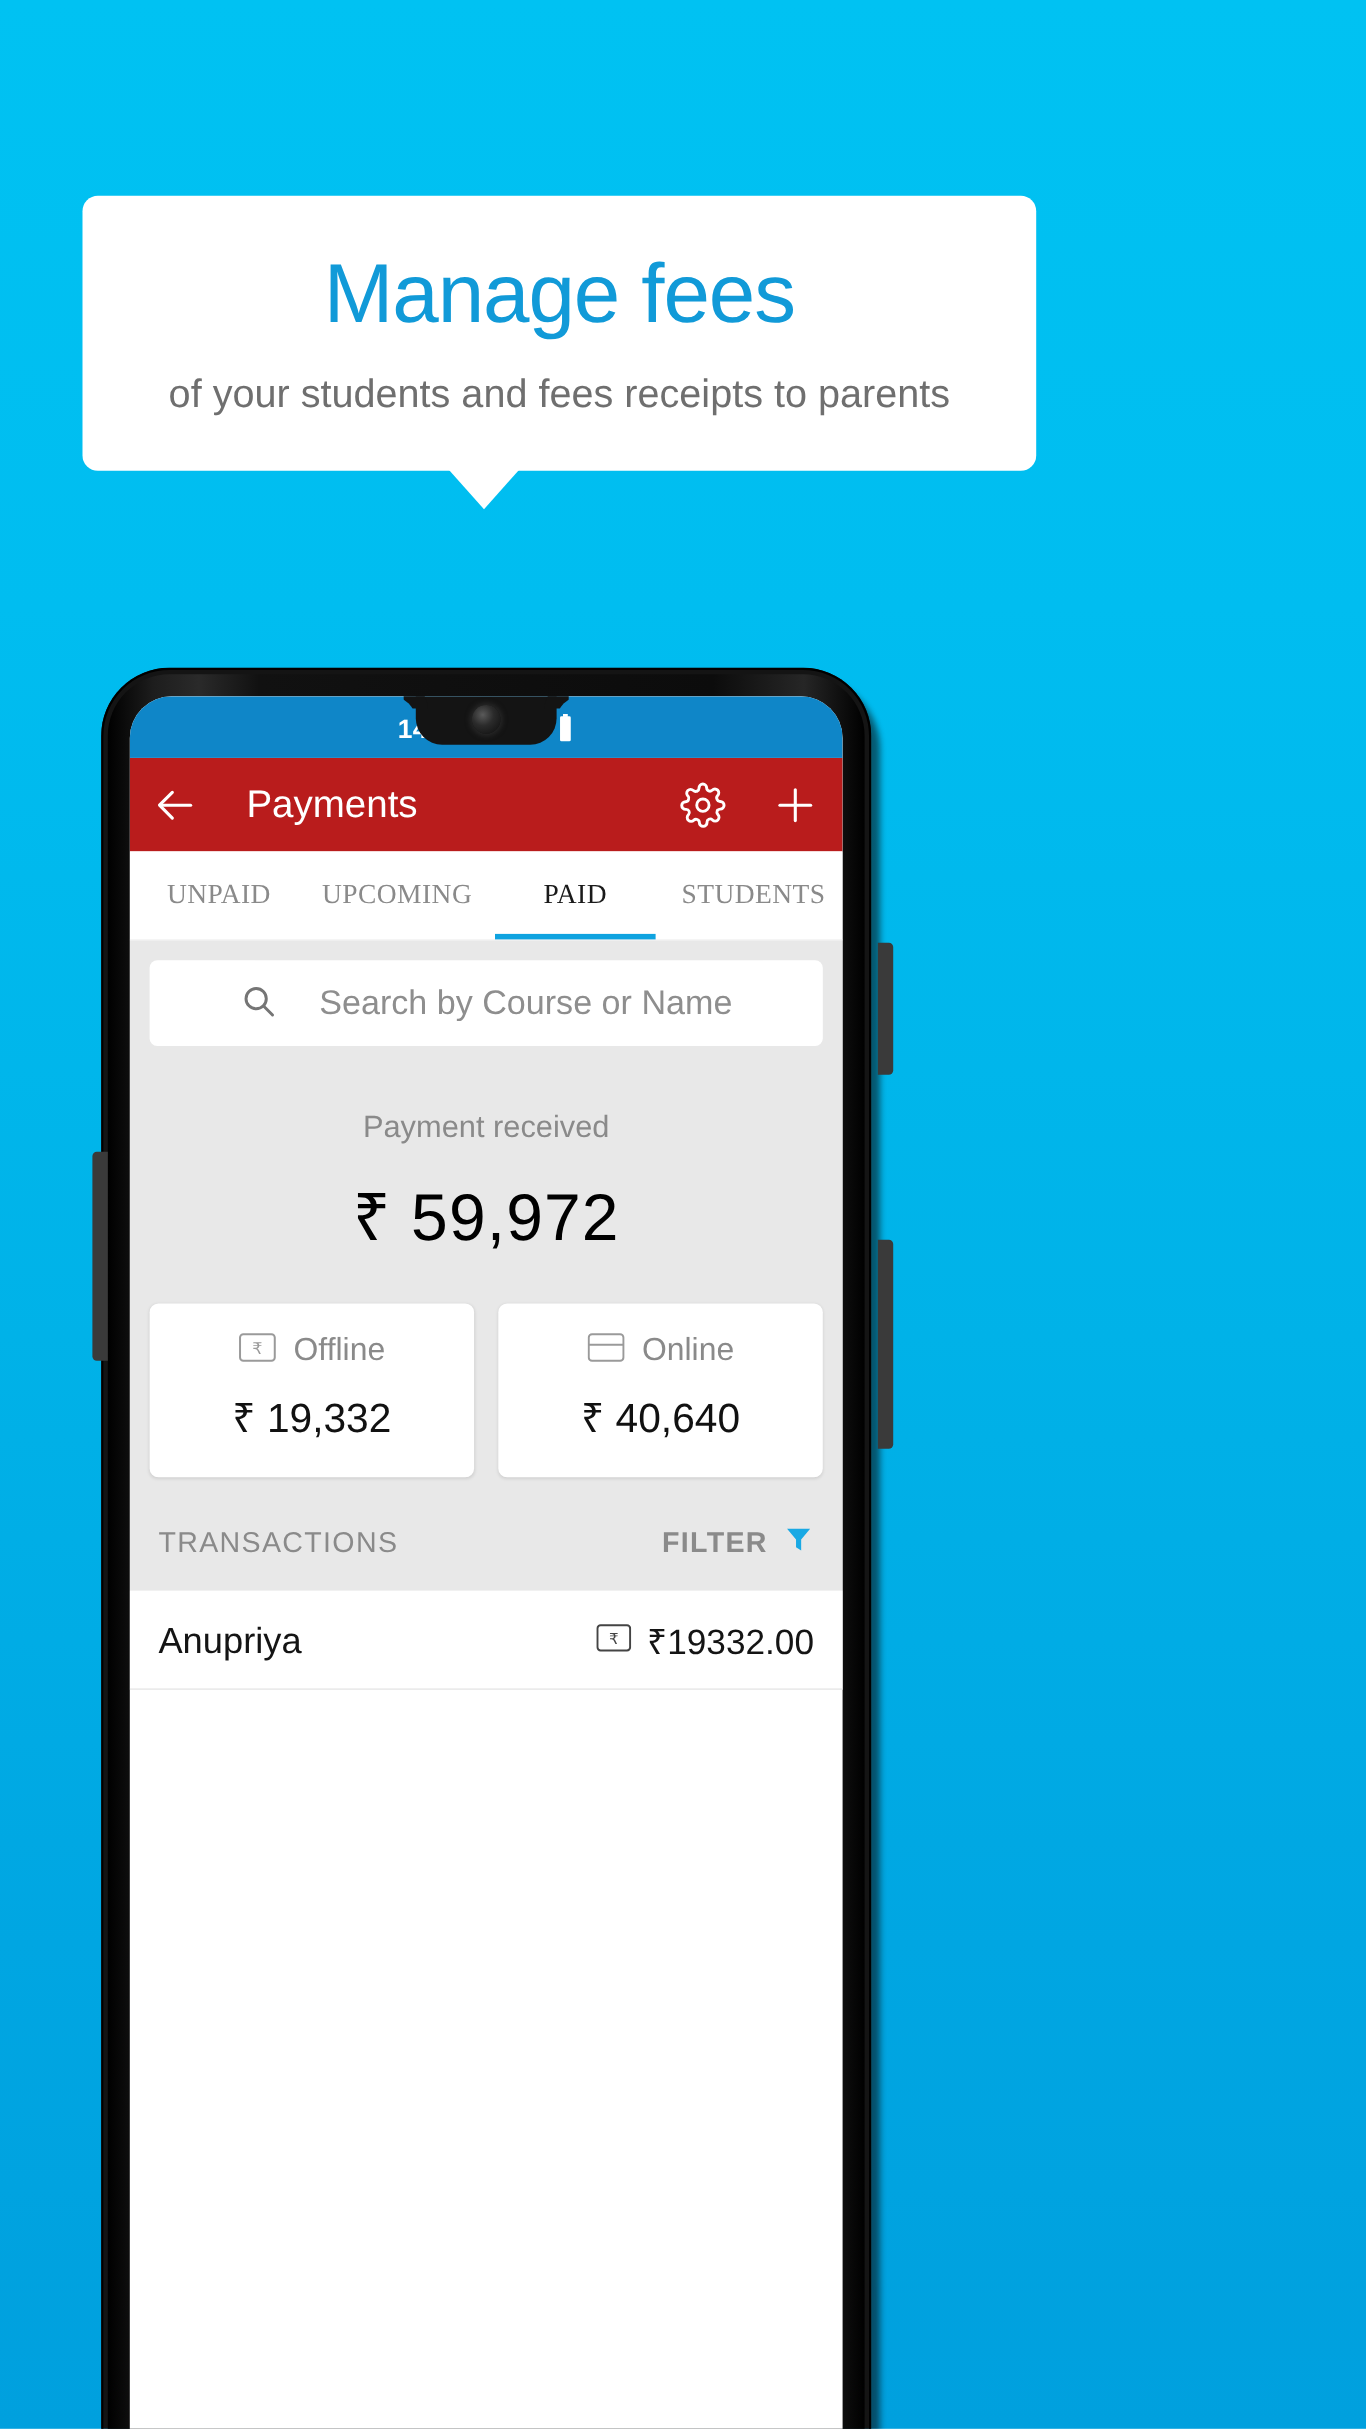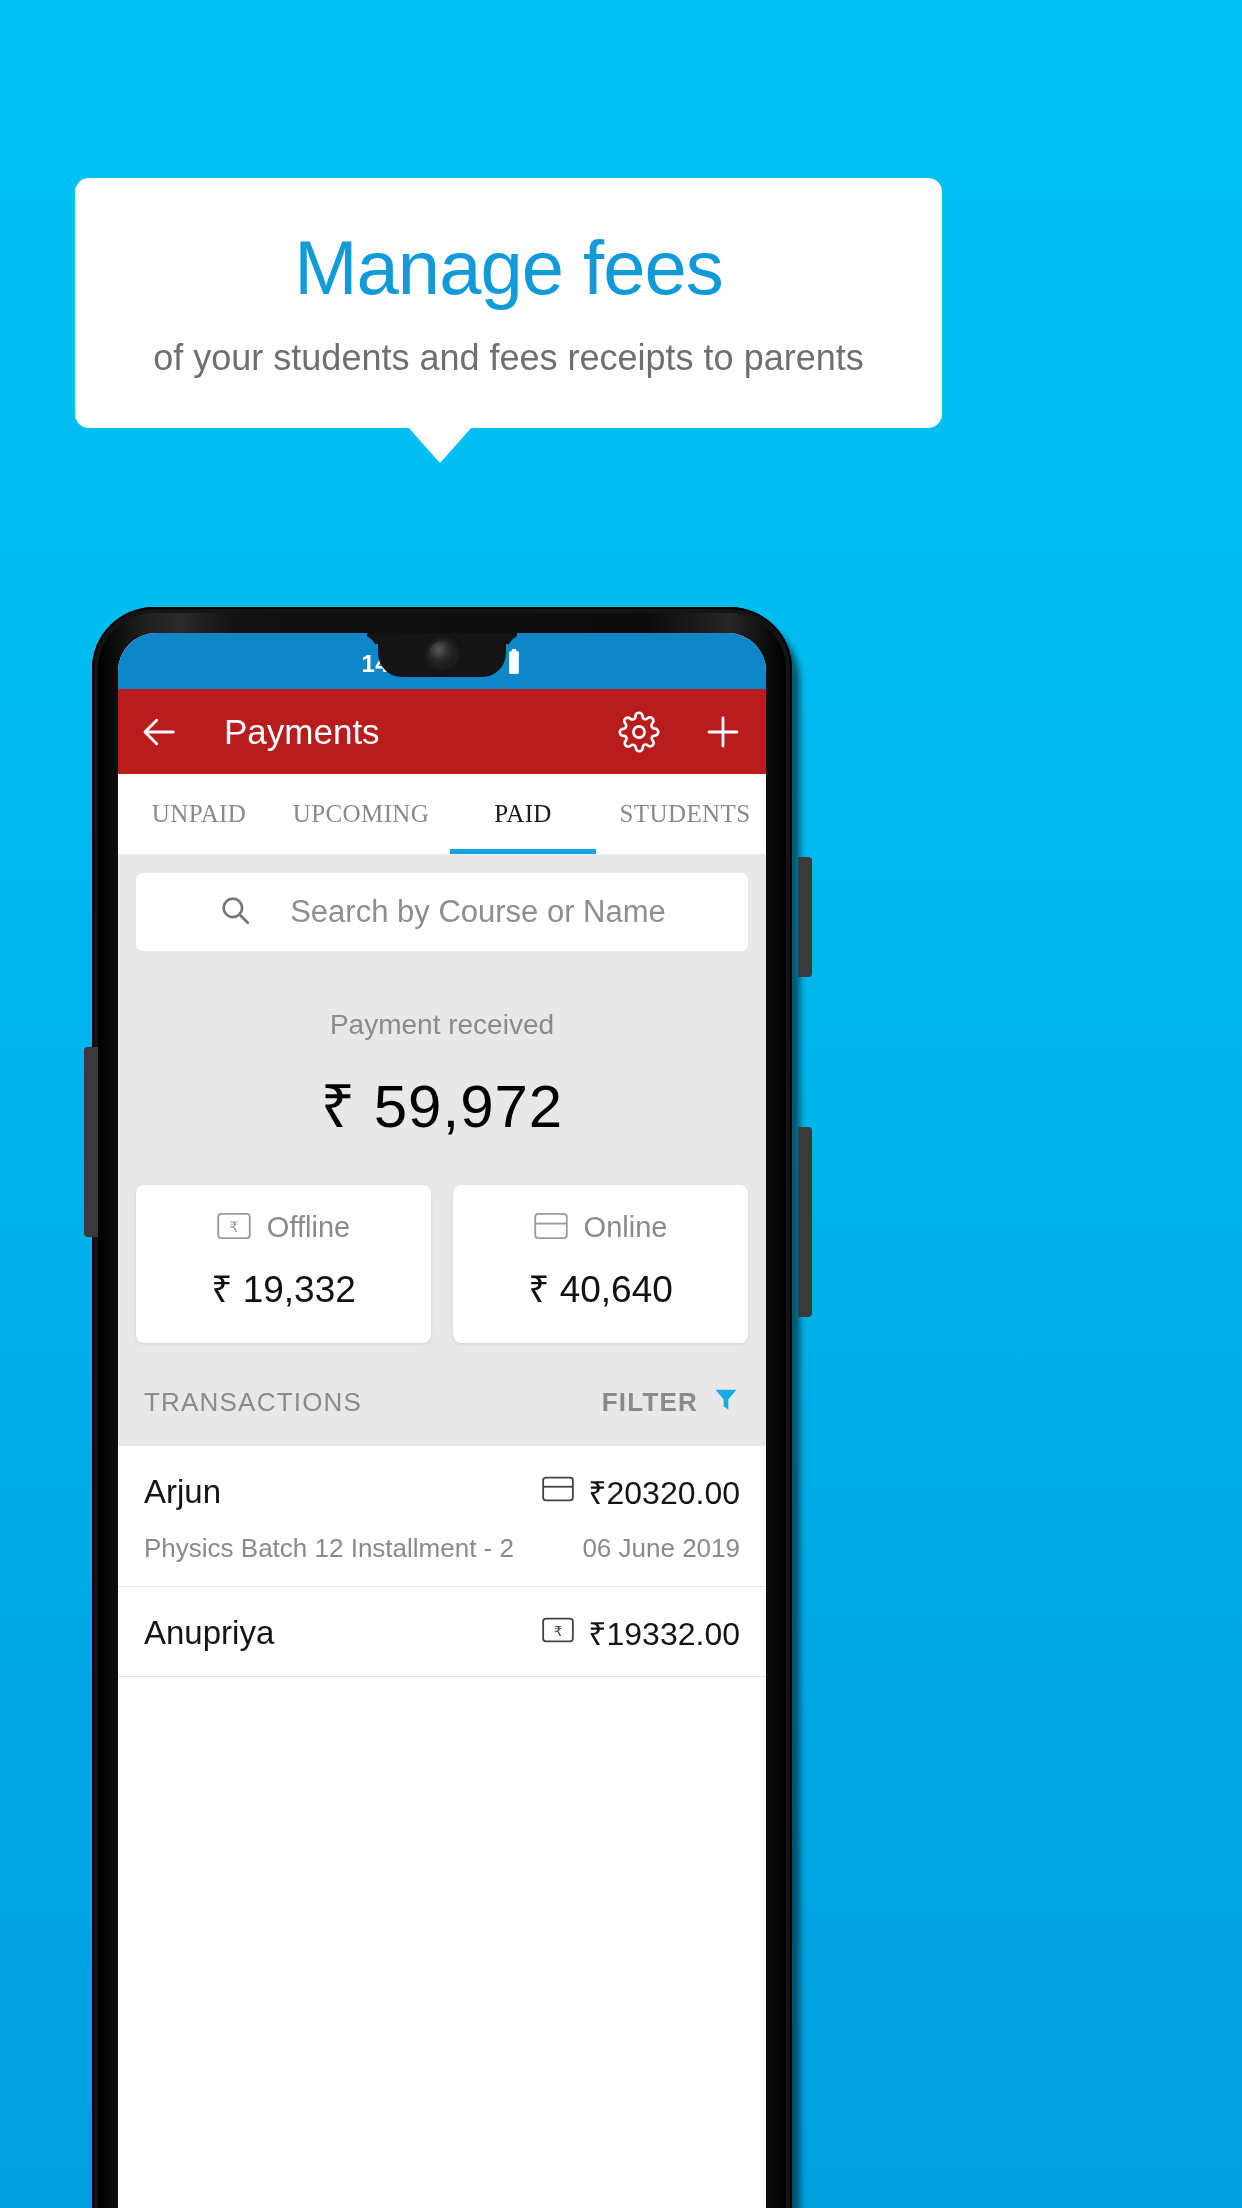--- a/index.html
+++ b/index.html
@@ -284,38 +284,20 @@
           <span>
             <svg width="28" height="28" viewBox="0 0 24 24">
                 <path fill="#19a9e4" d="M3 4 H21 L14 12.5 V21 L10 18.5 V12.5 Z"></path>
               </svg>
           </span>
         </span>
       </div>
 
       <div class="txlist">
 
-        <div class="txrow">
-          <div class="txrow-top">
-            <span class="txrow-name">Arjun</span>
-            <span class="txrow-amt">
-              <span>
-                <svg width="32" height="26" viewBox="0 0 28 22" fill="none" stroke="#444" stroke-width="1.6">
-                  <rect x="1" y="1" width="26" height="20" rx="2.5"></rect>
-                  <line x1="1" y1="9" x2="27" y2="9"></line>
-                </svg>
-              </span>
-              <span>₹20320.00</span>
-            </span>
-          </div>
-          <div class="txrow-bot">
-            <span class="txrow-desc">Physics Batch 12 Installment - 2</span>
-            <span class="txrow-date">06 June 2019</span>
-          </div>
-        </div>
 
         <div class="txrow">
           <div class="txrow-top">
             <span class="txrow-name">Anupriya</span>
             <span class="txrow-amt">
               <span>
                 <svg width="32" height="26" viewBox="0 0 28 22" fill="none" stroke="#444" stroke-width="1.6">
                   <rect x="1" y="1" width="26" height="20" rx="2.5"></rect>
                   <text x="14" y="16" font-size="12" fill="#444" stroke="none" text-anchor="middle" font-family="DejaVu Sans">₹</text>
                 </svg>

